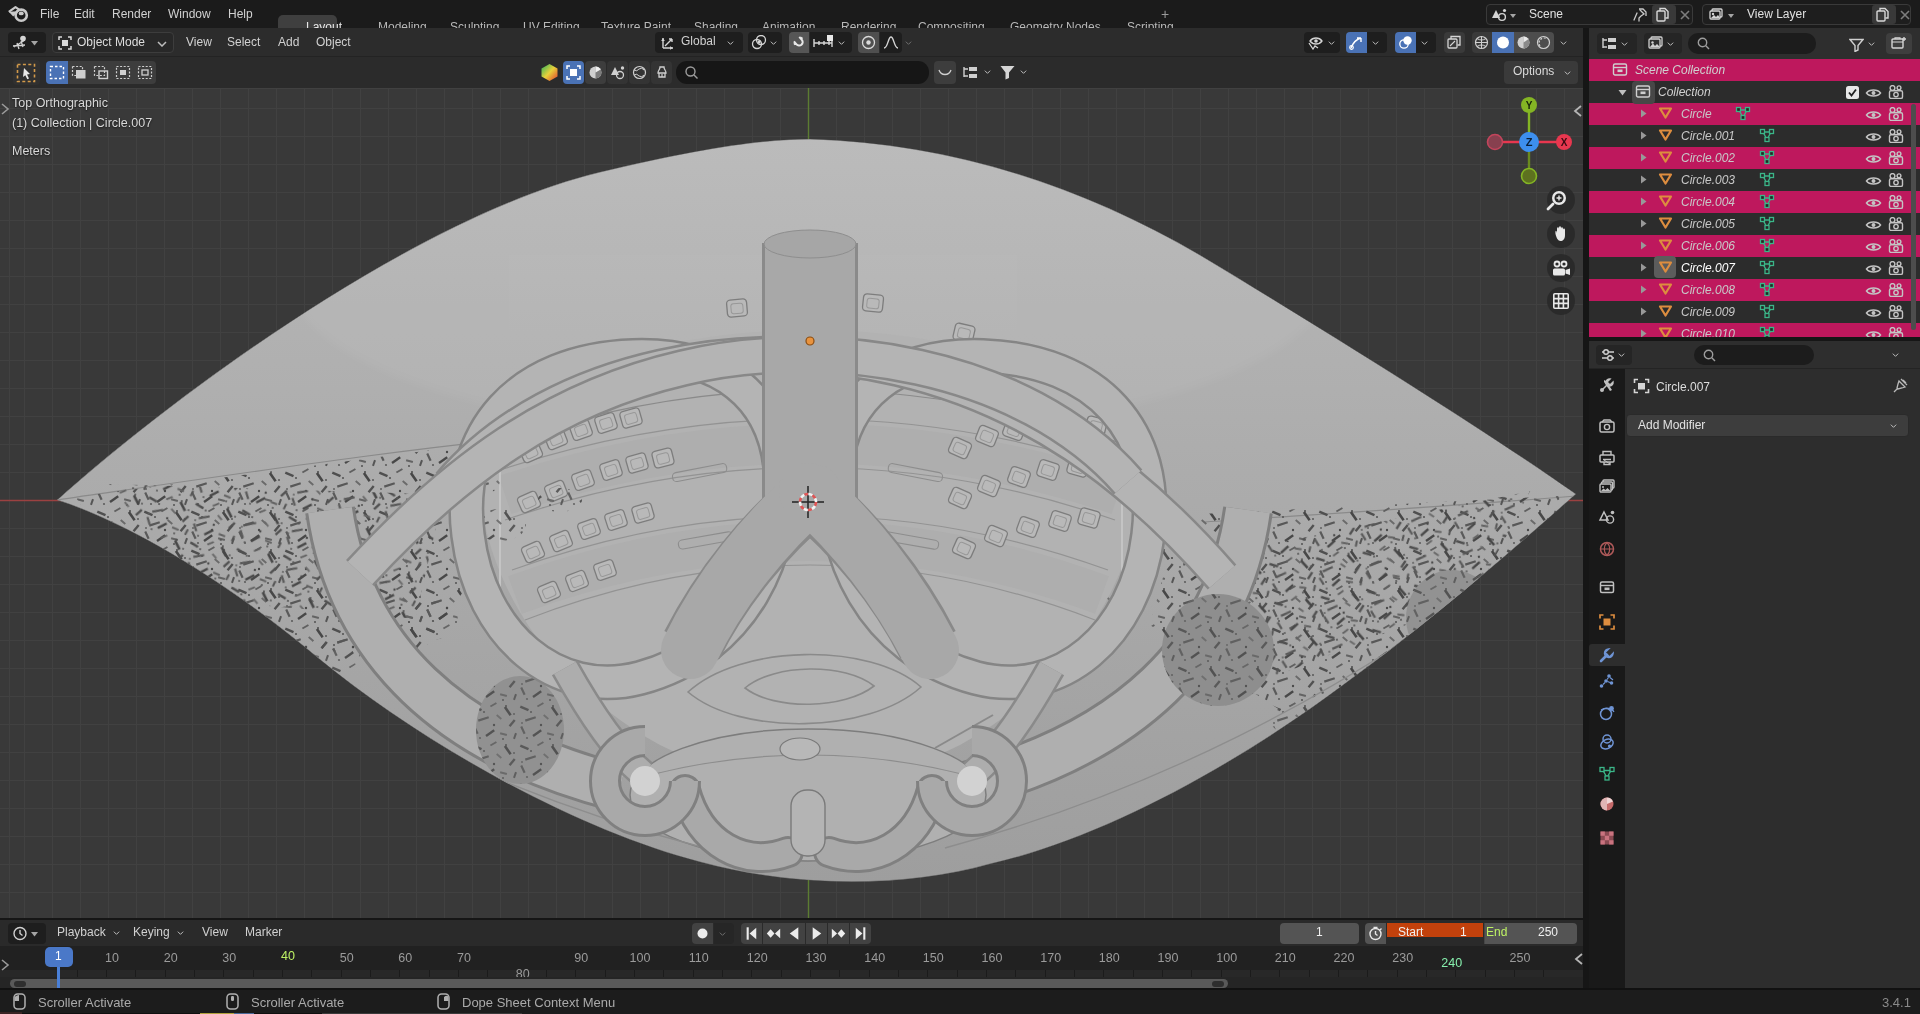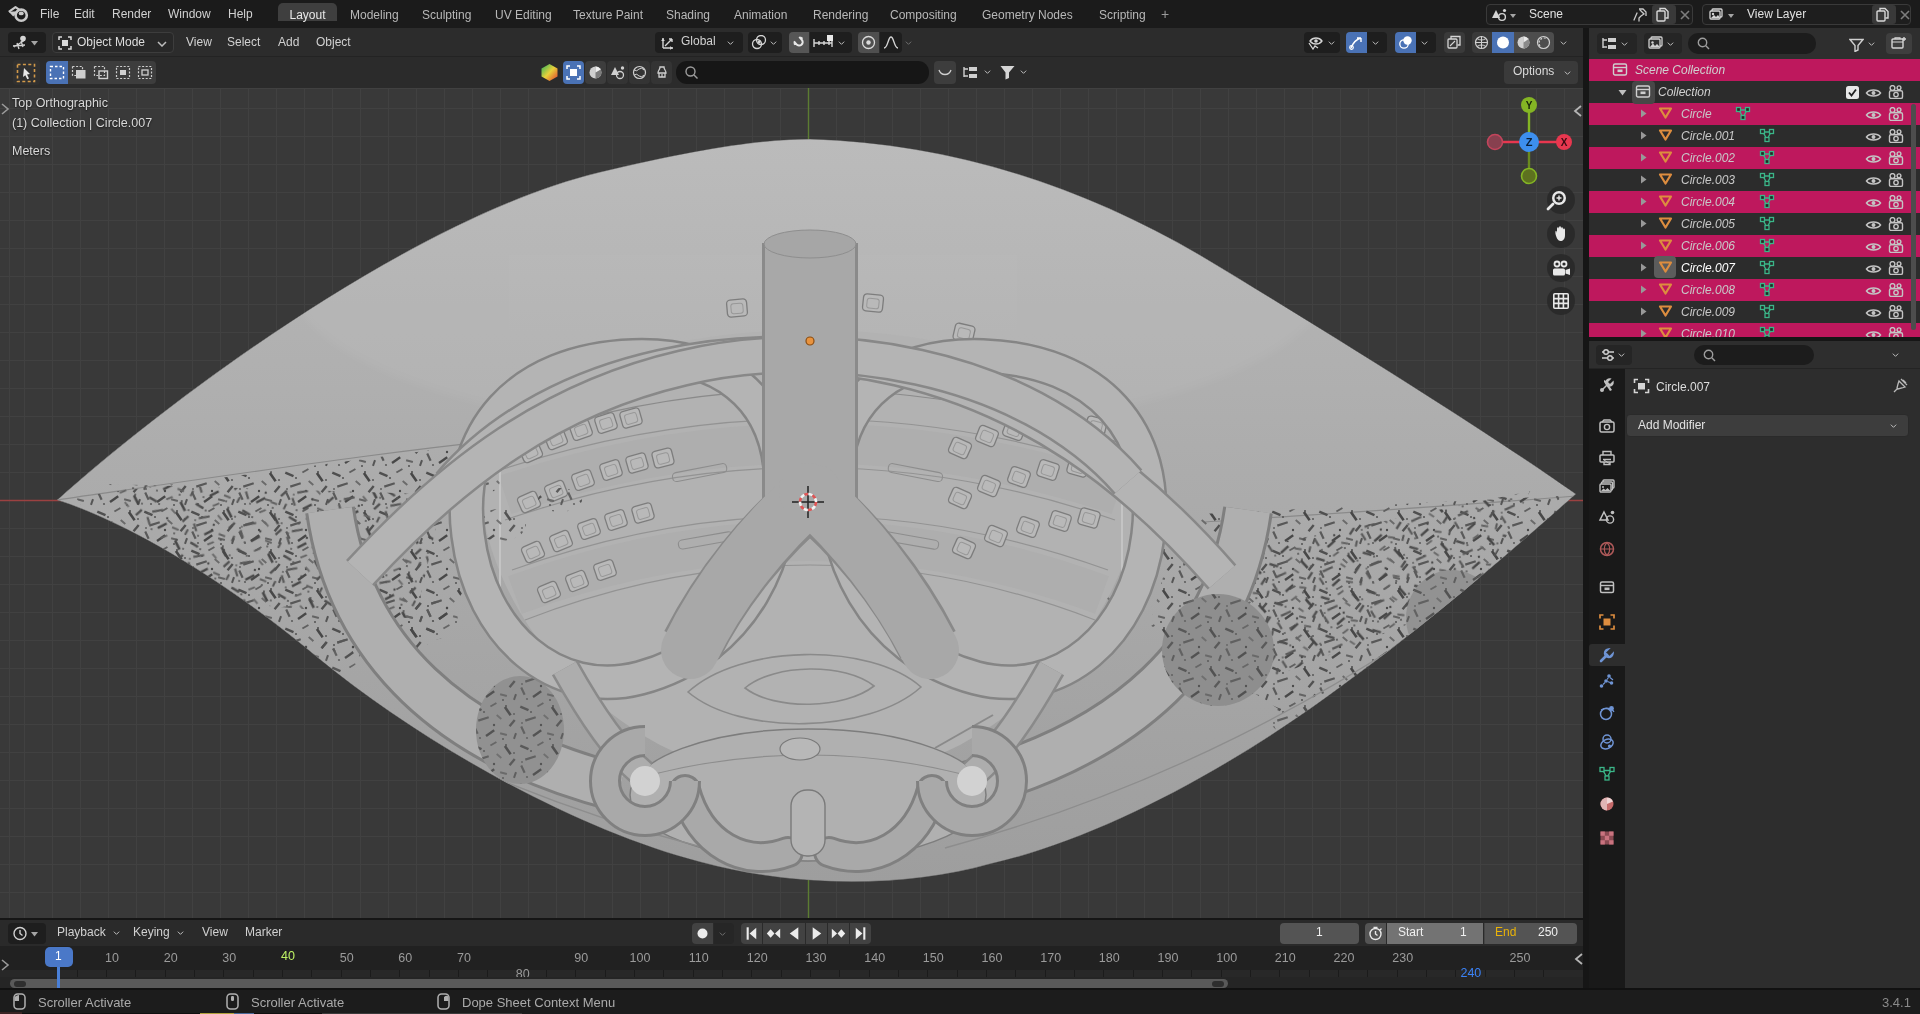--- a/index.html
+++ b/index.html
@@ -1,22 +1,22 @@
 <!DOCTYPE html>
 <html><head>
 <meta charset="utf-8">
 <style>
 * { margin:0; padding:0; box-sizing:border-box; -webkit-font-smoothing:antialiased; }
 html,body { width:1920px; height:1014px; overflow:hidden; background:#1b1b1b;
   font-family:"Liberation Sans", sans-serif; }
 #root { position:absolute; top:0; left:0; width:1920px; height:1014px; }
 .abs { position:absolute; }
 .t { position:absolute; color:#d1d1d1; font-size:12px; white-space:nowrap; }
-.tab { position:absolute; top:3px; height:18px; line-height:25px; color:#b8b8b8; font-size:12px;
-  text-align:center; border-radius:5px 5px 0 0; }
+.tab { position:absolute; top:15px; height:18px; line-height:25px; color:#b8b8b8; font-size:12px;
+  text-align:center; border-radius:5px 5px 0 0;padding-left:28px; }
 .btn { position:absolute; border-radius:4px; }
 .caret { position:absolute; width:7px; height:4px; }
 </style>
 </head>
 <body>
 <div id="root">
 
 <div id="topbar" class="abs" style="left:0;top:0;width:1920px;height:28px;background:#1b1b1b;">
   <svg class="abs" style="left:8px;top:4px;" width="22" height="20" viewBox="0 0 22 20">
     <circle cx="13.2" cy="11.2" r="5.6" fill="none" stroke="#c9c9c9" stroke-width="2.6"></circle>
@@ -1198,26 +1198,26 @@
 
   <div class="btn" style="left:1280px;top:3px;width:79px;height:21px;background:#545454;">
     <div class="t" style="left:36px;top:2px;color:#f0f0f0;">1</div>
   </div>
   <div class="btn" style="left:1365px;top:3px;width:21px;height:21px;background:#545454;border-radius:4px 0 0 4px;">
     <svg class="abs" style="left:3px;top:3px;" width="15" height="15" viewBox="0 0 15 15">
       <circle cx="7.5" cy="8" r="5.5" fill="none" stroke="#e8e8e8" stroke-width="1.4"></circle>
       <path d="M7.5,5 V8 L9.5,9.5 M5.5,1.5 h4 M12,4 l1.5,-1.5" stroke="#e8e8e8" stroke-width="1.4" fill="none"></path>
     </svg>
   </div>
-  <div class="btn" style="left:1387px;top:3px;width:96px;height:21px;background:#737373;border-radius:0;">
+  <div class="btn" style="left:1387px;top:3px;width:96px;height:14px;background:#c2410c;border-radius:0;">
     <div class="t" style="left:11px;top:2px;color:#f0f0f0;">Start</div>
     <div class="t" style="left:73px;top:2px;color:#f0f0f0;">1</div>
   </div>
   <div class="btn" style="left:1484px;top:3px;width:93px;height:21px;background:#545454;border-radius:0 4px 4px 0;border-left:1px solid #464646;">
-    <div class="t" style="left:10px;top:2px;color:#eab308;">End</div>
+    <div class="t" style="left:1px;top:2px;color:#bef264;">End</div>
     <div class="t" style="left:53px;top:2px;color:#f0f0f0;">250</div>
   </div>
 
   <div class="abs" style="left:0;top:26px;width:1583px;height:24px;background:#212121;"></div>
   <div class="abs" style="left:0;top:50px;width:1583px;height:7px;background:#282828;"></div>
   <div id="ticks">
 <div class="abs" style="left:76.8px;top:50px;width:1px;height:7px;background:#1b1b1b;"></div>
 <div class="abs" style="left:106.1px;top:50px;width:1px;height:7px;background:#1b1b1b;"></div>
 <div class="abs" style="left:135.4px;top:50px;width:1px;height:7px;background:#1b1b1b;"></div>
 <div class="abs" style="left:164.8px;top:50px;width:1px;height:7px;background:#1b1b1b;"></div>
@@ -1286,21 +1286,21 @@
 <div class="abs" style="left:854.7px;top:31px;width:40px;text-align:center;color:#9b9b9b;font-size:12.5px;">140</div>
 <div class="abs" style="left:913.3px;top:31px;width:40px;text-align:center;color:#9b9b9b;font-size:12.5px;">150</div>
 <div class="abs" style="left:972.0px;top:31px;width:40px;text-align:center;color:#9b9b9b;font-size:12.5px;">160</div>
 <div class="abs" style="left:1030.7px;top:31px;width:40px;text-align:center;color:#9b9b9b;font-size:12.5px;">170</div>
 <div class="abs" style="left:1089.3px;top:31px;width:40px;text-align:center;color:#9b9b9b;font-size:12.5px;">180</div>
 <div class="abs" style="left:1148.0px;top:31px;width:40px;text-align:center;color:#9b9b9b;font-size:12.5px;">190</div>
 <div class="abs" style="left:1206.7px;top:31px;width:40px;text-align:center;color:#9b9b9b;font-size:12.5px;">100</div>
 <div class="abs" style="left:1265.3px;top:31px;width:40px;text-align:center;color:#9b9b9b;font-size:12.5px;">210</div>
 <div class="abs" style="left:1324.0px;top:31px;width:40px;text-align:center;color:#9b9b9b;font-size:12.5px;">220</div>
 <div class="abs" style="left:1382.7px;top:31px;width:40px;text-align:center;color:#9b9b9b;font-size:12.5px;">230</div>
-<div class="abs" style="left:1441.3px;top:46px;width:40px;text-align:right;color:#3b82f6;font-size:12.5px;">240</div>
+<div class="abs" style="left:1441.3px;top:36px;width:40px;text-align:left;color:#86efac;font-size:12.5px;">240</div>
 <div class="abs" style="left:1500.0px;top:31px;width:40px;text-align:center;color:#9b9b9b;font-size:12.5px;">250</div>
 </div>
 
   <div class="abs" style="left:0;top:57px;width:1583px;height:11px;background:#252525;"></div>
   <div class="abs" style="left:10px;top:59px;width:1218px;height:9px;background:#595959;border-radius:4.5px;"></div>
   <div class="abs" style="left:14px;top:60.5px;width:12px;height:6px;background:#2e2e2e;border-radius:3px;"></div>
   <div class="abs" style="left:1212px;top:60.5px;width:12px;height:6px;background:#2e2e2e;border-radius:3px;"></div>
 
   <div class="abs" style="left:57px;top:30px;width:2.5px;height:38px;background:#4a80d8;"></div>
   <div class="abs" style="left:45px;top:27px;width:28px;height:20px;background:#4a78c8;border-radius:5px;">

